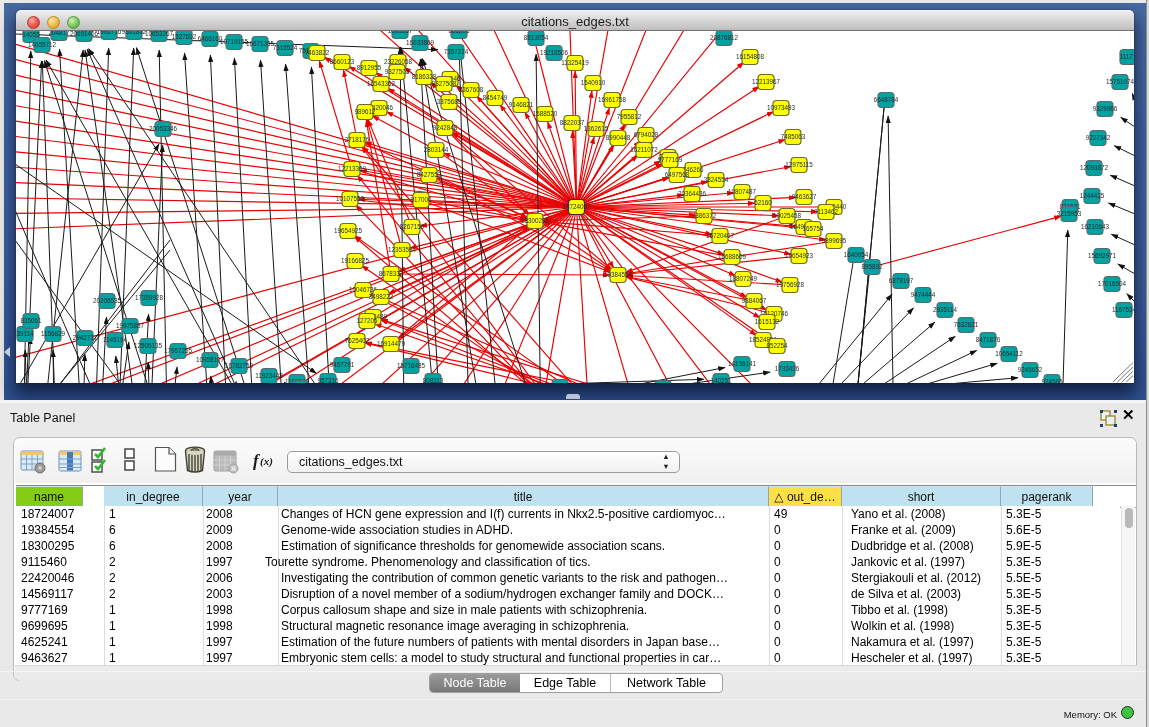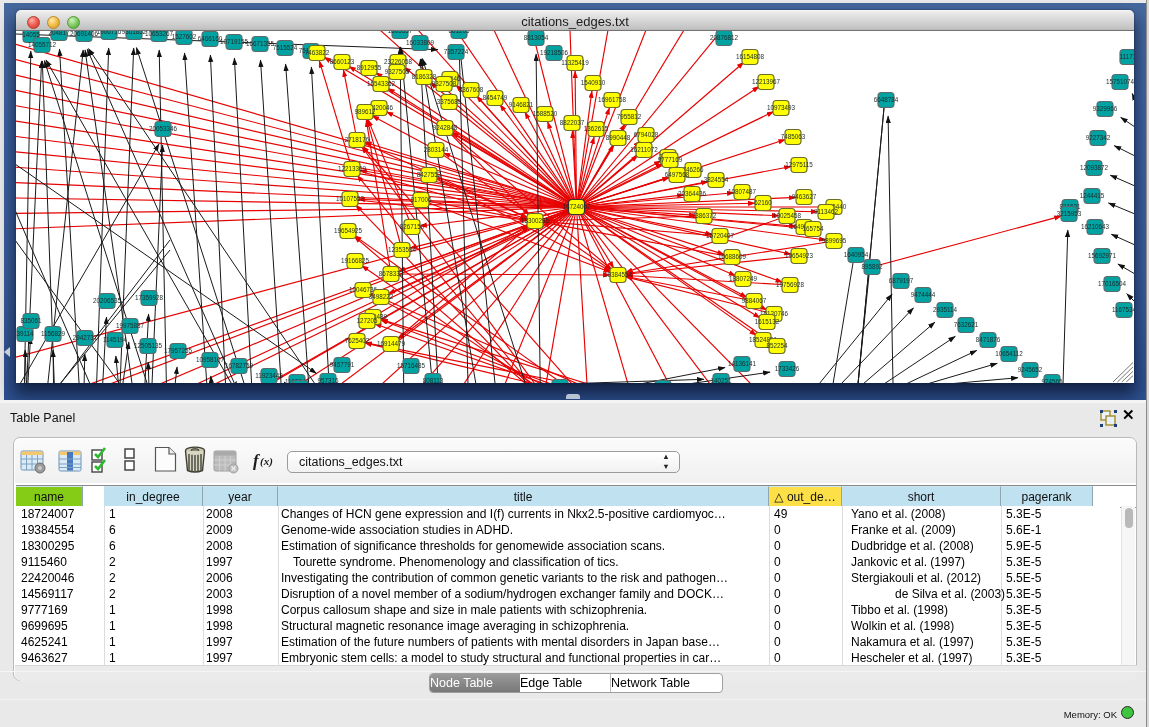--- a/index.html
+++ b/index.html
@@ -43,21 +43,21 @@
 .cell{position:absolute;top:1px;font-size:12px;color:#000;white-space:nowrap;}
 .vline{position:absolute;top:0;height:159px;width:1px;background:#dcdcdc;}
 #vscroll{position:absolute;left:1107px;top:68px;width:13px;height:159px;background:#f6f6f6;border-left:1px solid #e3e3e3;}
 #vthumb{position:absolute;left:2.5px;top:2px;width:8px;height:20px;background:#b9b9b9;border-radius:4px;}
 #cfooter{position:absolute;left:1px;top:227px;width:1122px;height:15px;background:#ebebeb;
   border-top:1px solid #d6d6d6;border-radius:0 0 6px 6px;}
 
 #tabline{position:absolute;left:0px;top:271px;width:1146px;height:1px;background:#f5f5f5;}
 #tabs{position:absolute;left:429px;top:273px;width:294px;height:20px;border:1px solid #9f9f9f;
   border-radius:4px;background:#ffffff;box-sizing:border-box;font-size:12.5px;}
-.tab{position:absolute;top:0;height:18px;line-height:18px;text-align:left;color:#000;}
+.tab{position:absolute;top:0;height:18px;line-height:18px;text-align:center;color:#000;}
 #tab1{left:0;width:90px;background:linear-gradient(180deg,#9a9a9a,#787878);color:#fff;border-radius:3px 0 0 3px;}
 #tab2{left:90px;width:91px;border-right:1px solid #bbb;box-sizing:border-box;}
 #tab3{left:181px;width:111px;}
 #mem{position:absolute;left:1014px;top:309px;width:103px;text-align:right;font-size:9.5px;color:#111;}
 #memdot{position:absolute;left:1121px;top:306px;width:11px;height:11px;border-radius:50%;
   background:#3ec43e;border:1px solid #2b2b2b;}
 #rightstrip{position:absolute;left:1146px;top:0;width:3px;height:727px;background:#d8d8d8;border-left:1px solid #8c8c8c;box-sizing:border-box;}
 </style></head>
 <body>
 <div id="stage">
@@ -704,56 +704,56 @@
             <div class="cell" style="left:835px">Yano et al. (2008)</div>
             <div class="cell" style="left:990px">5.3E-5</div>
           </div>
 <div class="trow" style="top:16px">
             <div class="cell" style="left:5px">19384554</div>
             <div class="cell" style="left:93px">6</div>
             <div class="cell" style="left:190px">2009</div>
             <div class="cell" style="left:265px">Genome-wide association studies in ADHD.</div>
             <div class="cell" style="left:758px">0</div>
             <div class="cell" style="left:835px">Franke et al. (2009)</div>
-            <div class="cell" style="left:990px">5.6E-1</div>
+            <div class="cell" style="left:990px">5.6E-5</div>
           </div>
 <div class="trow" style="top:32px">
             <div class="cell" style="left:5px">18300295</div>
             <div class="cell" style="left:93px">6</div>
             <div class="cell" style="left:190px">2008</div>
             <div class="cell" style="left:265px">Estimation of significance thresholds for genomewide association scans.</div>
             <div class="cell" style="left:758px">0</div>
             <div class="cell" style="left:835px">Dudbridge et al. (2008)</div>
             <div class="cell" style="left:990px">5.9E-5</div>
           </div>
 <div class="trow" style="top:48px">
             <div class="cell" style="left:5px">9115460</div>
             <div class="cell" style="left:93px">2</div>
             <div class="cell" style="left:190px">1997</div>
-            <div class="cell" style="left:277px">Tourette syndrome. Phenomenology and classification of tics.</div>
+            <div class="cell" style="left:249px">Tourette syndrome. Phenomenology and classification of tics.</div>
             <div class="cell" style="left:758px">0</div>
             <div class="cell" style="left:835px">Jankovic et al. (1997)</div>
             <div class="cell" style="left:990px">5.3E-5</div>
           </div>
 <div class="trow" style="top:64px">
             <div class="cell" style="left:5px">22420046</div>
             <div class="cell" style="left:93px">2</div>
             <div class="cell" style="left:190px">2006</div>
             <div class="cell" style="left:265px">Investigating the contribution of common genetic variants to the risk and pathogen…</div>
             <div class="cell" style="left:758px">0</div>
             <div class="cell" style="left:835px">Stergiakouli et al. (2012)</div>
             <div class="cell" style="left:990px">5.5E-5</div>
           </div>
 <div class="trow" style="top:80px">
             <div class="cell" style="left:5px">14569117</div>
             <div class="cell" style="left:93px">2</div>
             <div class="cell" style="left:190px">2003</div>
             <div class="cell" style="left:265px">Disruption of a novel member of a sodium/hydrogen exchanger family and DOCK…</div>
             <div class="cell" style="left:758px">0</div>
-            <div class="cell" style="left:879px">de Silva et al. (2003)</div>
+            <div class="cell" style="left:835px">de Silva et al. (2003)</div>
             <div class="cell" style="left:990px">5.3E-5</div>
           </div>
 <div class="trow" style="top:96px">
             <div class="cell" style="left:5px">9777169</div>
             <div class="cell" style="left:93px">1</div>
             <div class="cell" style="left:190px">1998</div>
             <div class="cell" style="left:265px">Corpus callosum shape and size in male patients with schizophrenia.</div>
             <div class="cell" style="left:758px">0</div>
             <div class="cell" style="left:835px">Tibbo et al. (1998)</div>
             <div class="cell" style="left:990px">5.3E-5</div>

